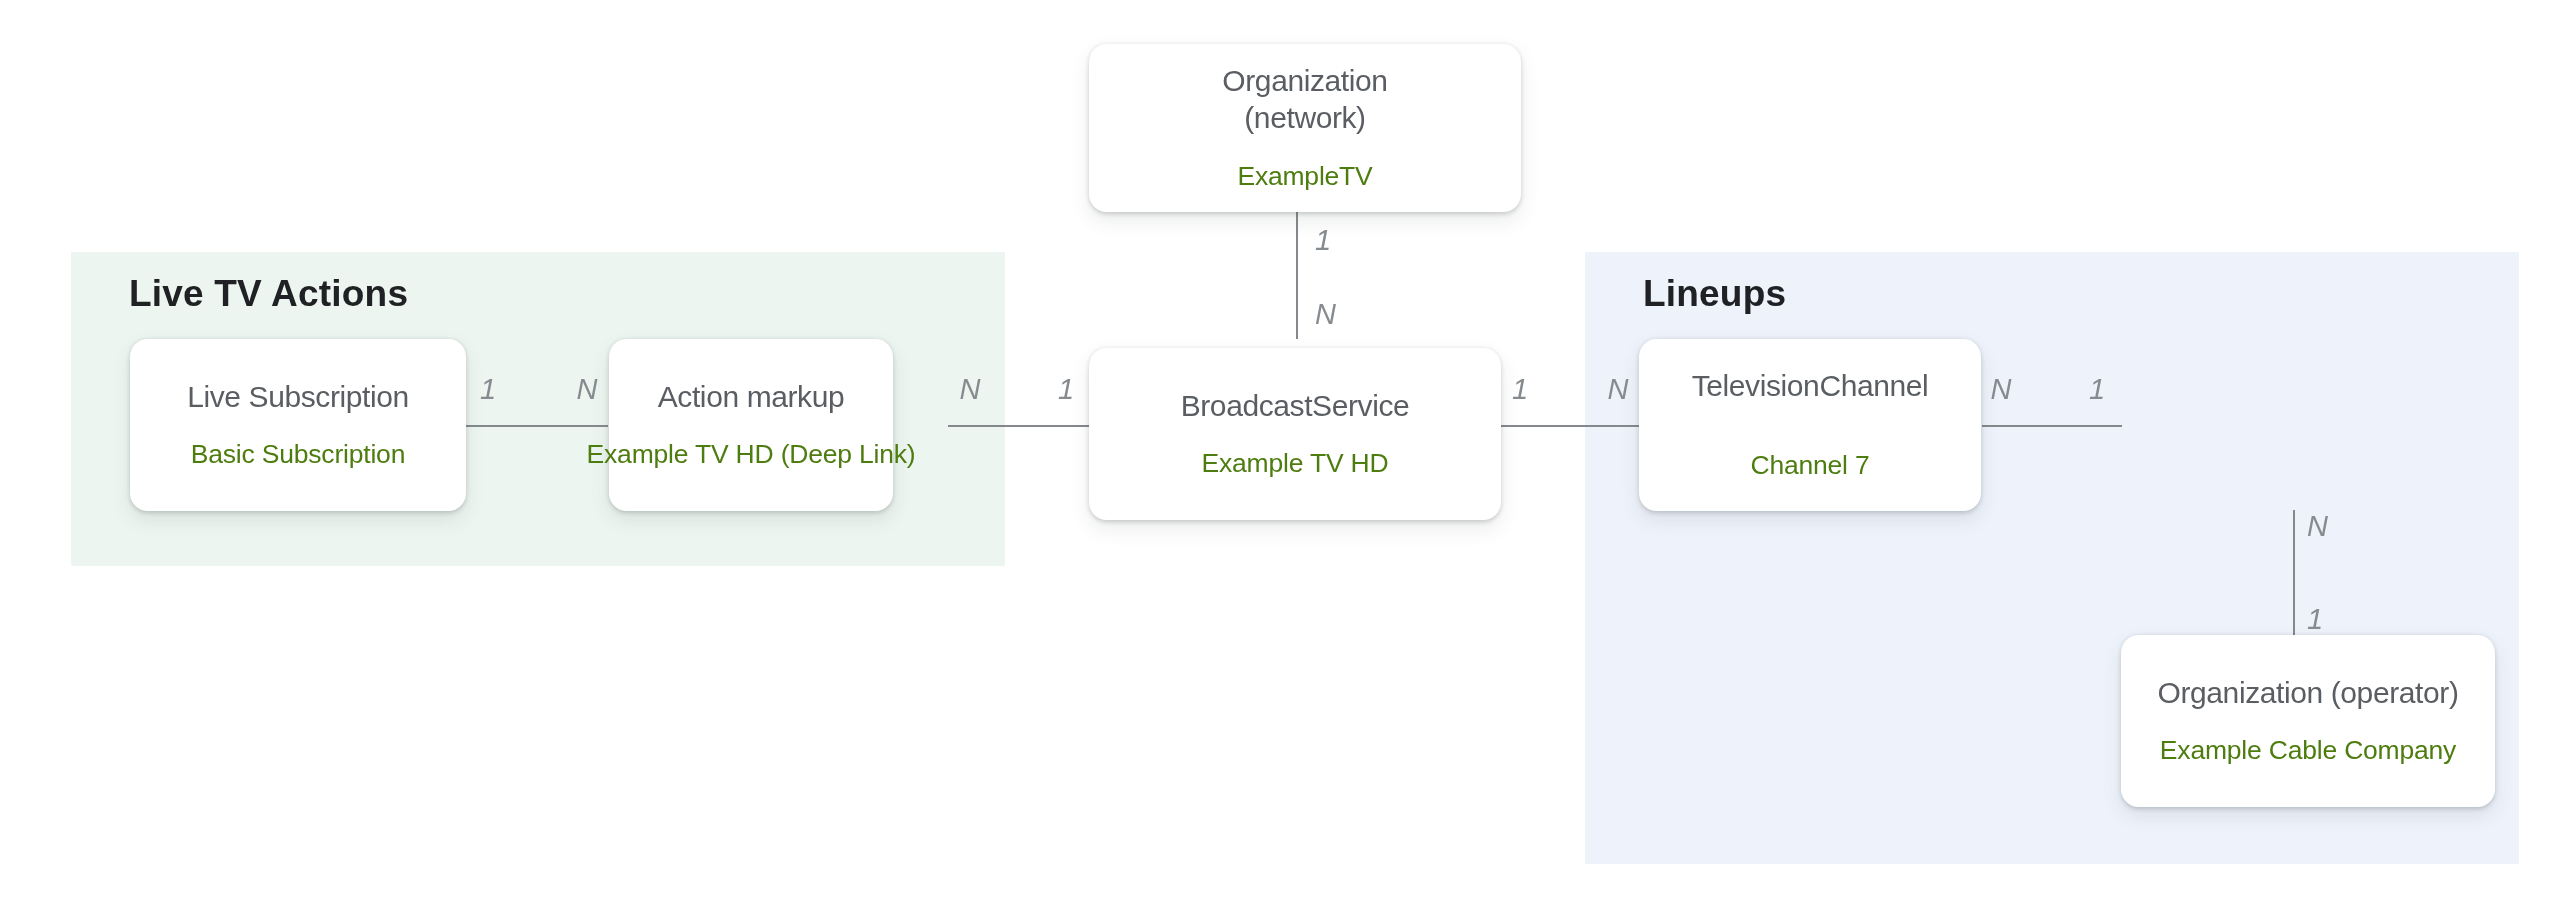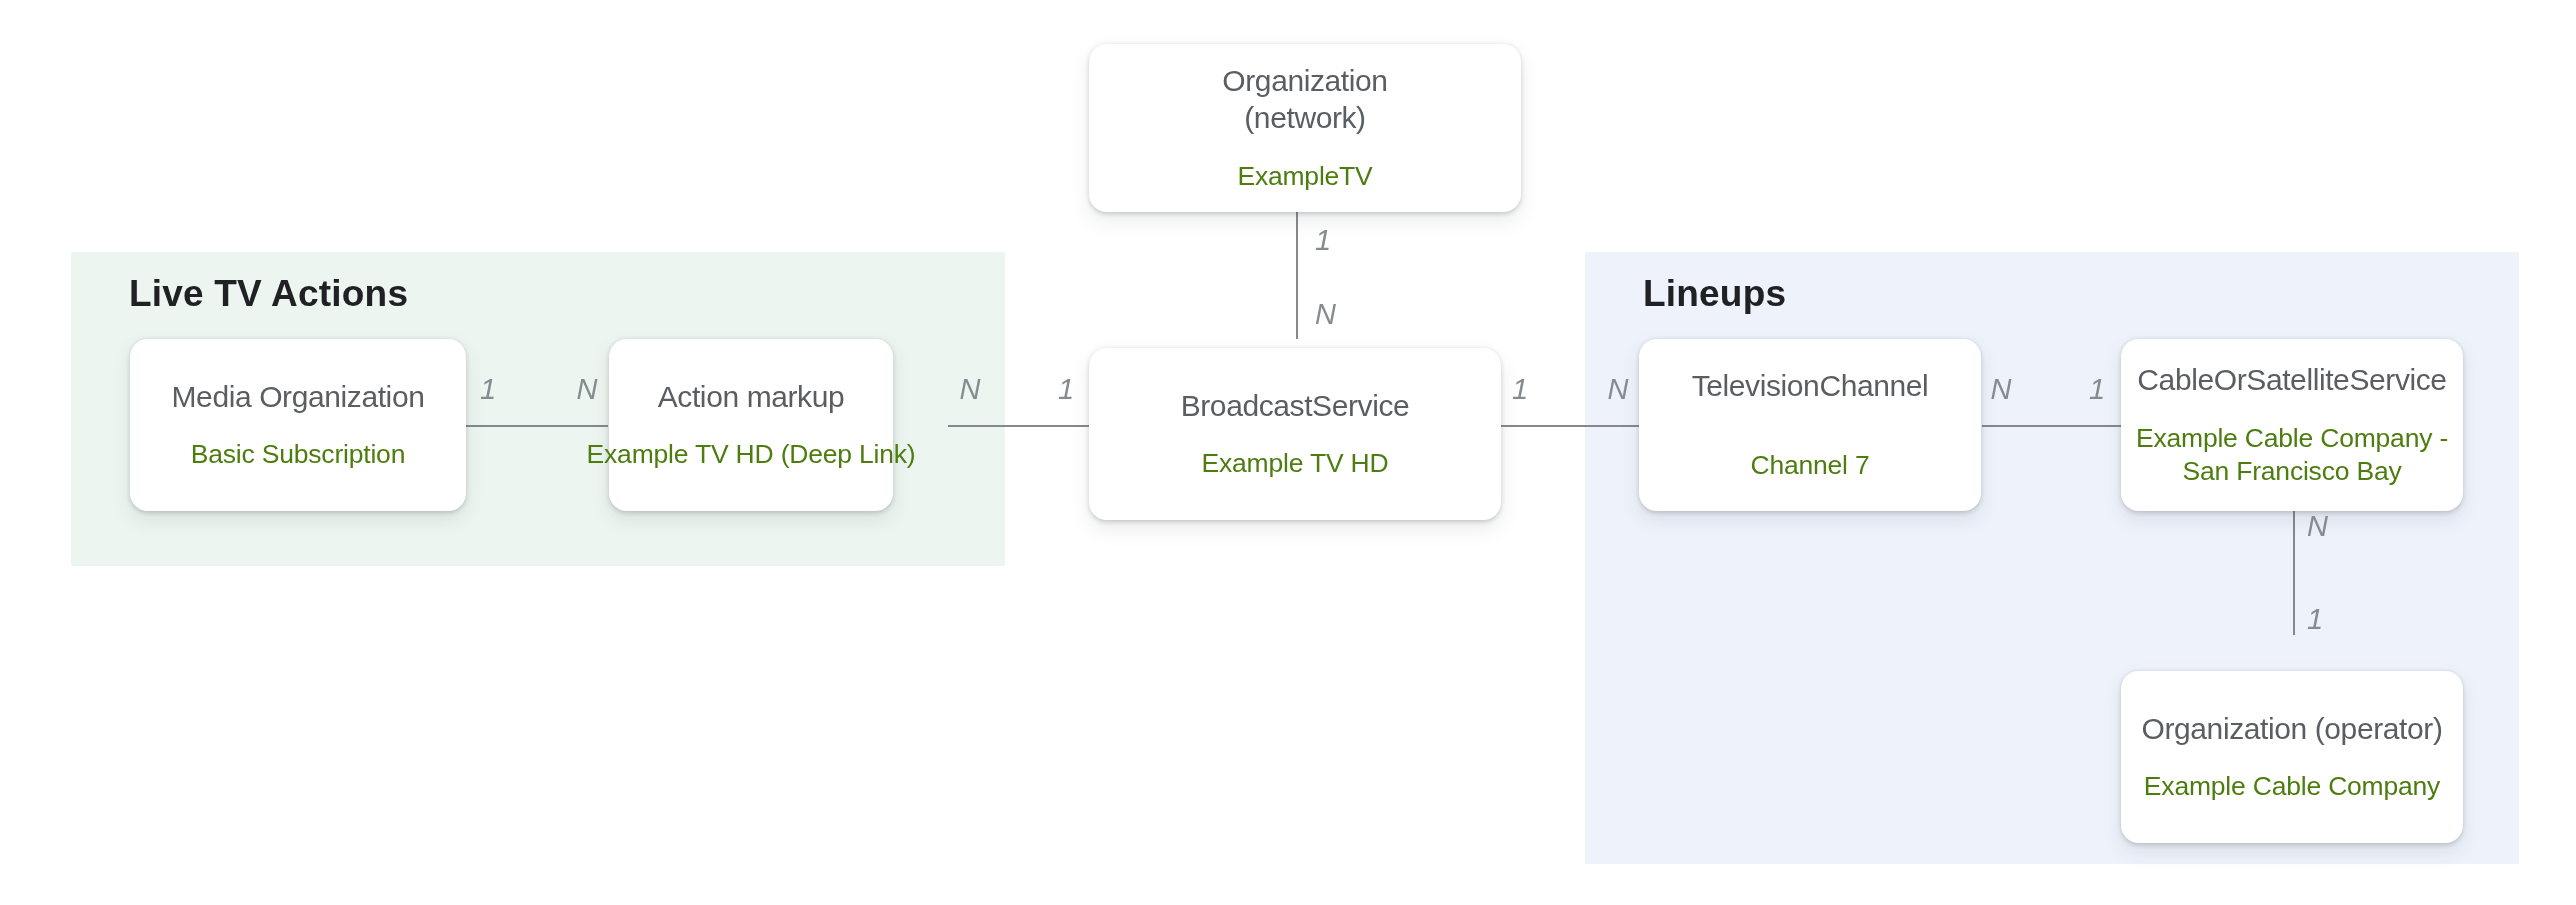--- a/index.html
+++ b/index.html
@@ -63,21 +63,21 @@
     letter-spacing: -0.2px;
     white-space: pre;
   }
 
   .node-org-network   { left: 1089px; top: 44px;  width: 432px; height: 168px; }
   .node-media-sub     { left: 130px;  top: 339px; width: 336px; height: 172px; }
   .node-action-markup { left: 609px;  top: 339px; width: 284px; height: 172px; }
   .node-broadcast     { left: 1089px; top: 348px; width: 412px; height: 172px; }
   .node-tv-channel    { left: 1639px; top: 339px; width: 342px; height: 172px; gap: 45px; }
   .node-cable-sat     { left: 2121px; top: 339px; width: 342px; height: 172px; }
-  .node-org-operator  { left: 2121px; top: 635px; width: 342px; height: 172px; margin-top: 36px; }
+  .node-org-operator  { left: 2121px; top: 635px; width: 374px; height: 172px; }
 
   
   .hline, .vline {
     position: absolute;
     background: #85898D;
     z-index: 1;
   }
   .hline { height: 1.8px; }
   .vline { width: 1.8px; }
   .hline-media-action      { left: 466px;  top: 425px; width: 142px; }
@@ -148,44 +148,39 @@
   <span class="card-label cl-v2-start">N</span>
   <span class="card-label cl-v2-end">1</span>
 
   <div class="node node-org-network">
     <div class="node-title">Organization
 (network)</div>
     <div class="node-subtitle">ExampleTV</div>
   </div>
 
   <div class="node node-media-sub">
-    <div class="node-title">Media Organization</div>
+    <div class="node-title">Live Subscription</div>
     <div class="node-subtitle">Basic Subscription</div>
   </div>
 
   <div class="node node-action-markup">
     <div class="node-title">Action markup</div>
     <div class="node-subtitle">Example TV HD (Deep Link)</div>
   </div>
 
   <div class="node node-broadcast">
     <div class="node-title">BroadcastService</div>
     <div class="node-subtitle">Example TV HD</div>
   </div>
 
   <div class="node node-tv-channel">
     <div class="node-title">TelevisionChannel</div>
     <div class="node-subtitle">Channel 7</div>
   </div>
 
-  <div class="node node-cable-sat">
-    <div class="node-title">CableOrSatelliteService</div>
-    <div class="node-subtitle">Example Cable Company -
-San Francisco Bay</div>
-  </div>
 
   <div class="node node-org-operator">
     <div class="node-title">Organization (operator)</div>
     <div class="node-subtitle">Example Cable Company</div>
   </div>
 
 </div>
 
 
 </body></html>

